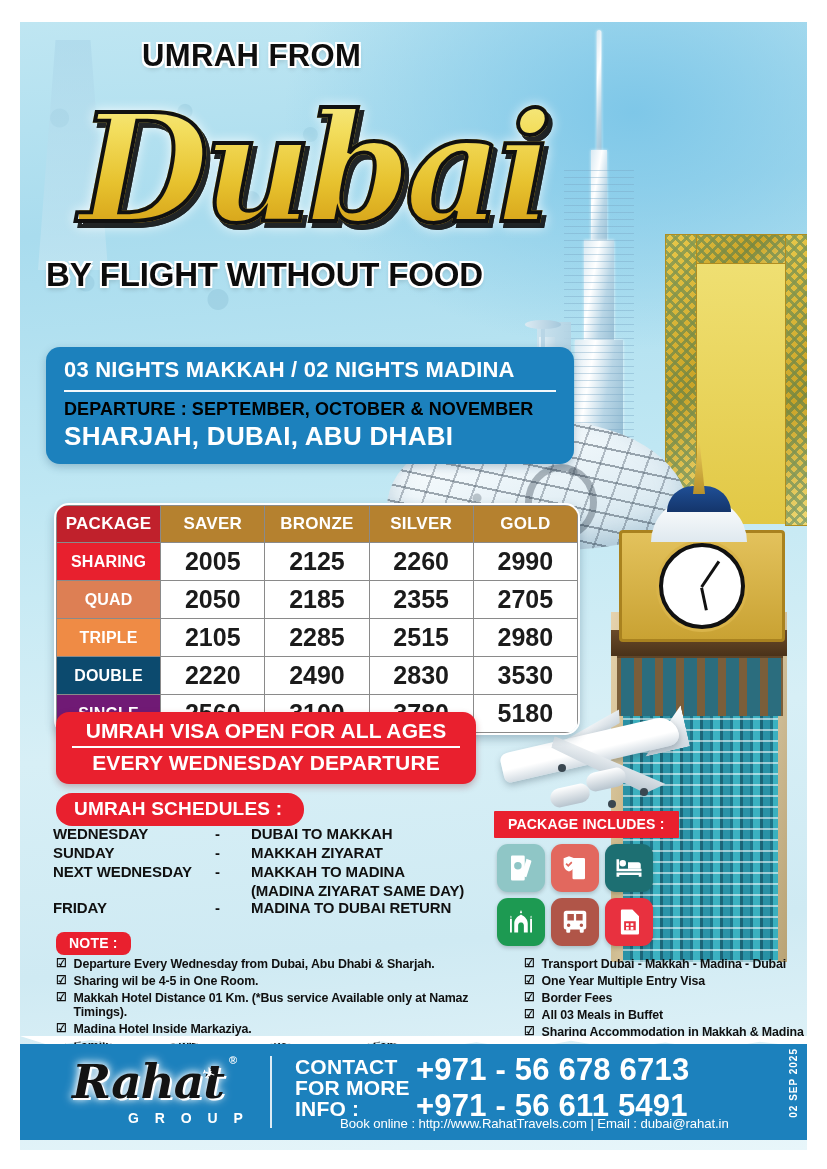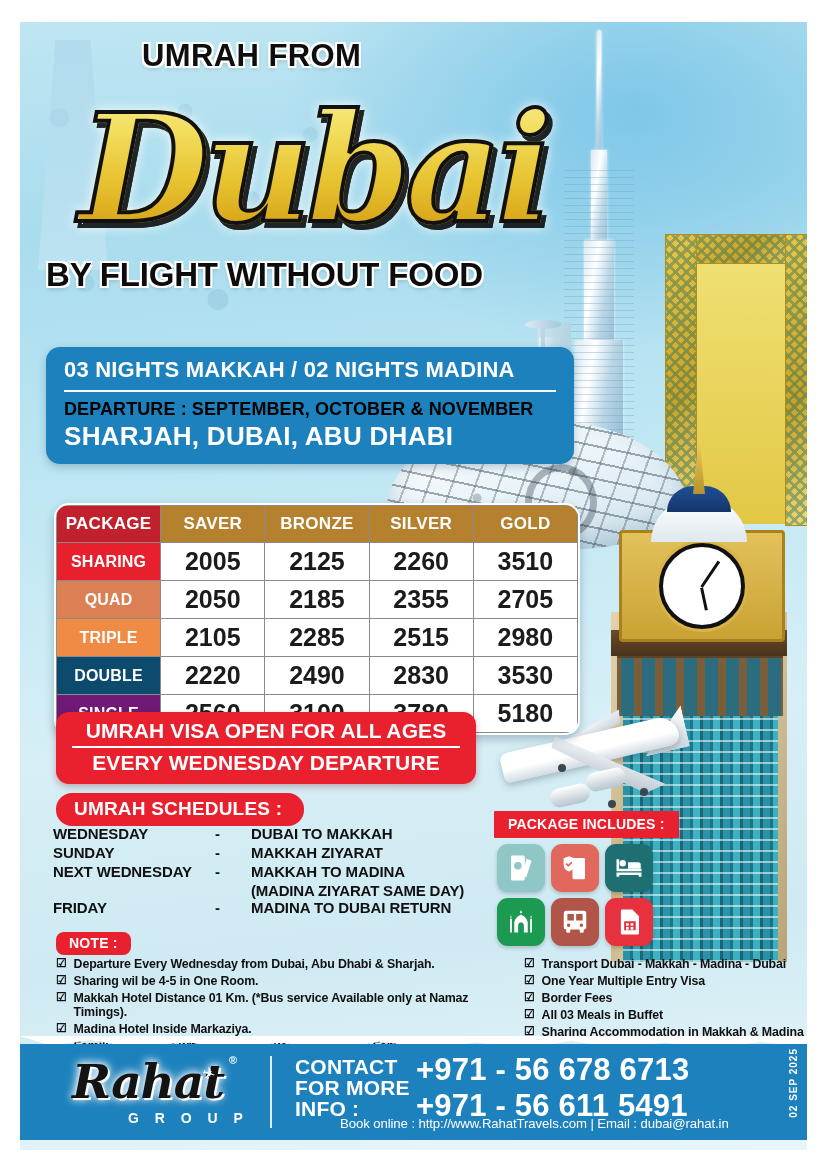--- a/index.html
+++ b/index.html
@@ -340,21 +340,21 @@
             <th class="tier">SILVER</th>
             <th class="tier">GOLD</th>
           </tr>
         </thead>
         <tbody>
           <tr>
             <td class="rowlab r0">SHARING</td>
             <td class="val">2005</td>
             <td class="val">2125</td>
             <td class="val">2260</td>
-            <td class="val">3510</td>
+            <td class="val">2990</td>
           </tr>
           <tr>
             <td class="rowlab r1">QUAD</td>
             <td class="val">2050</td>
             <td class="val">2185</td>
             <td class="val">2355</td>
             <td class="val">2705</td>
           </tr>
           <tr>
             <td class="rowlab r2">TRIPLE</td>

